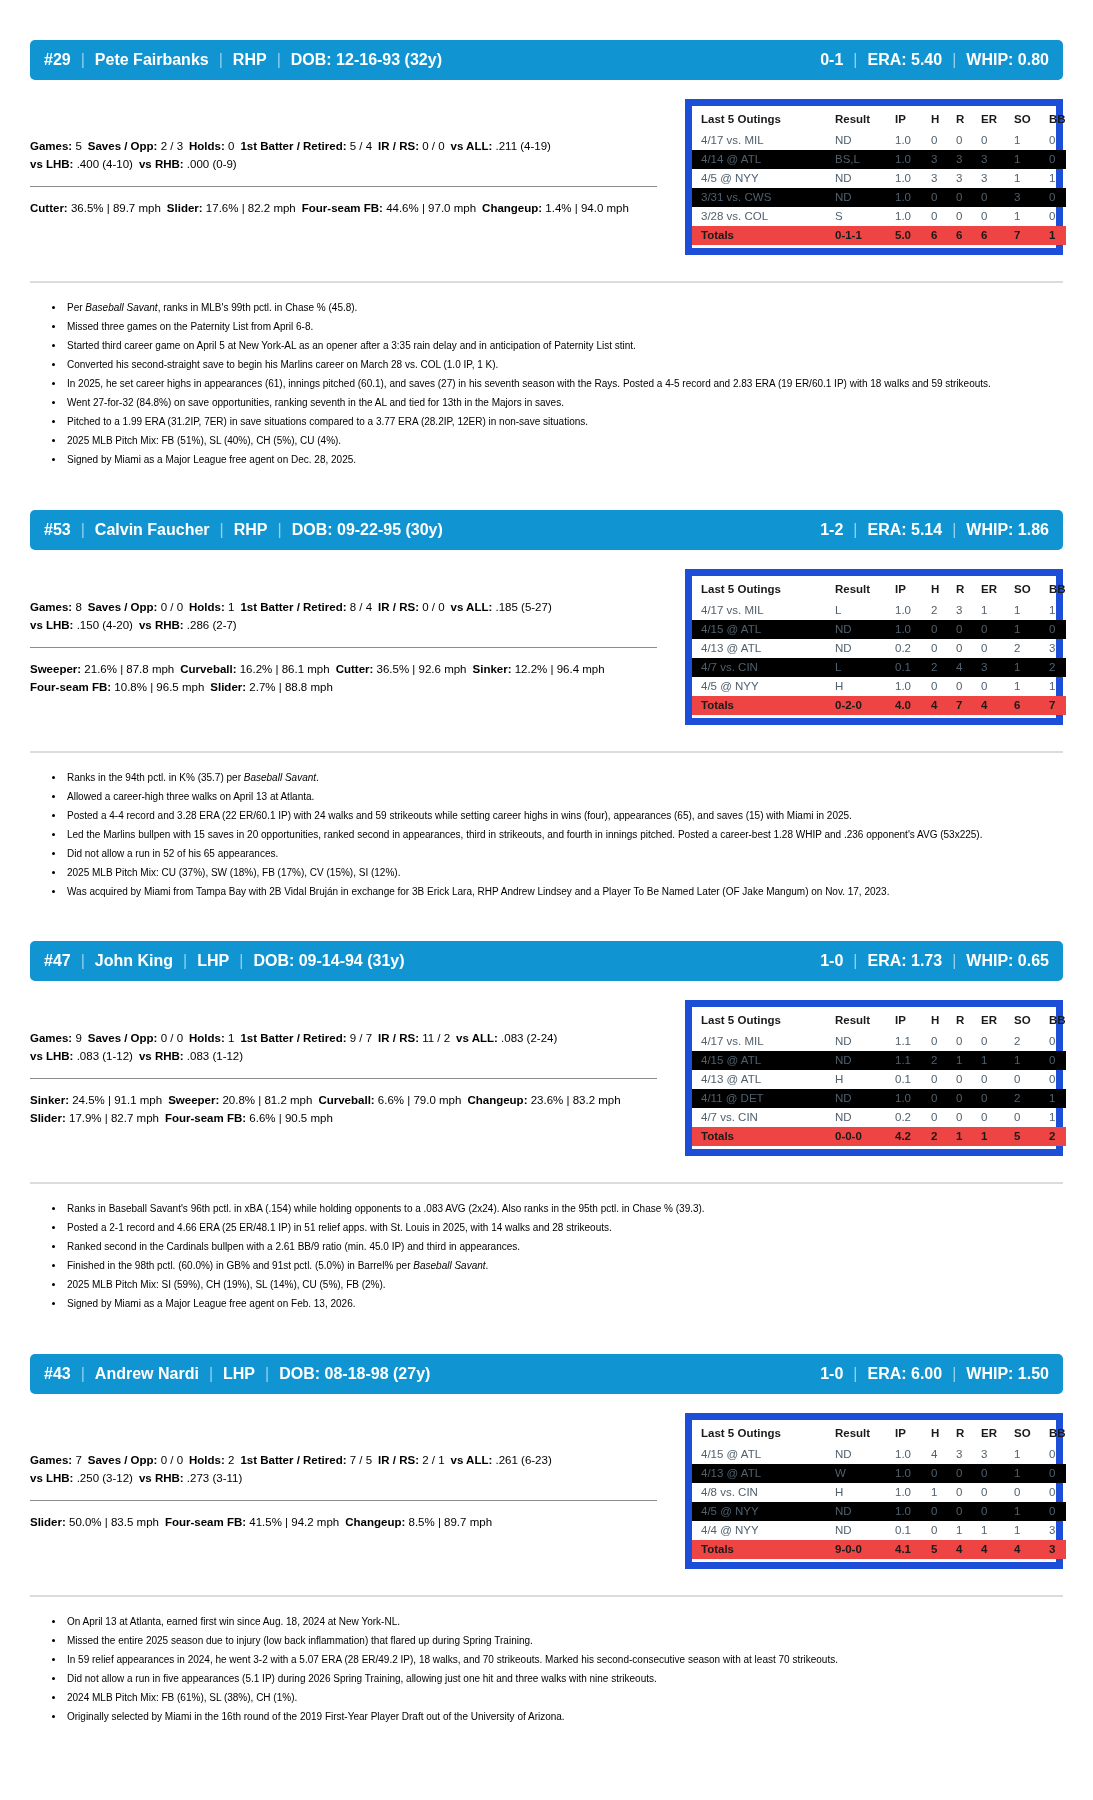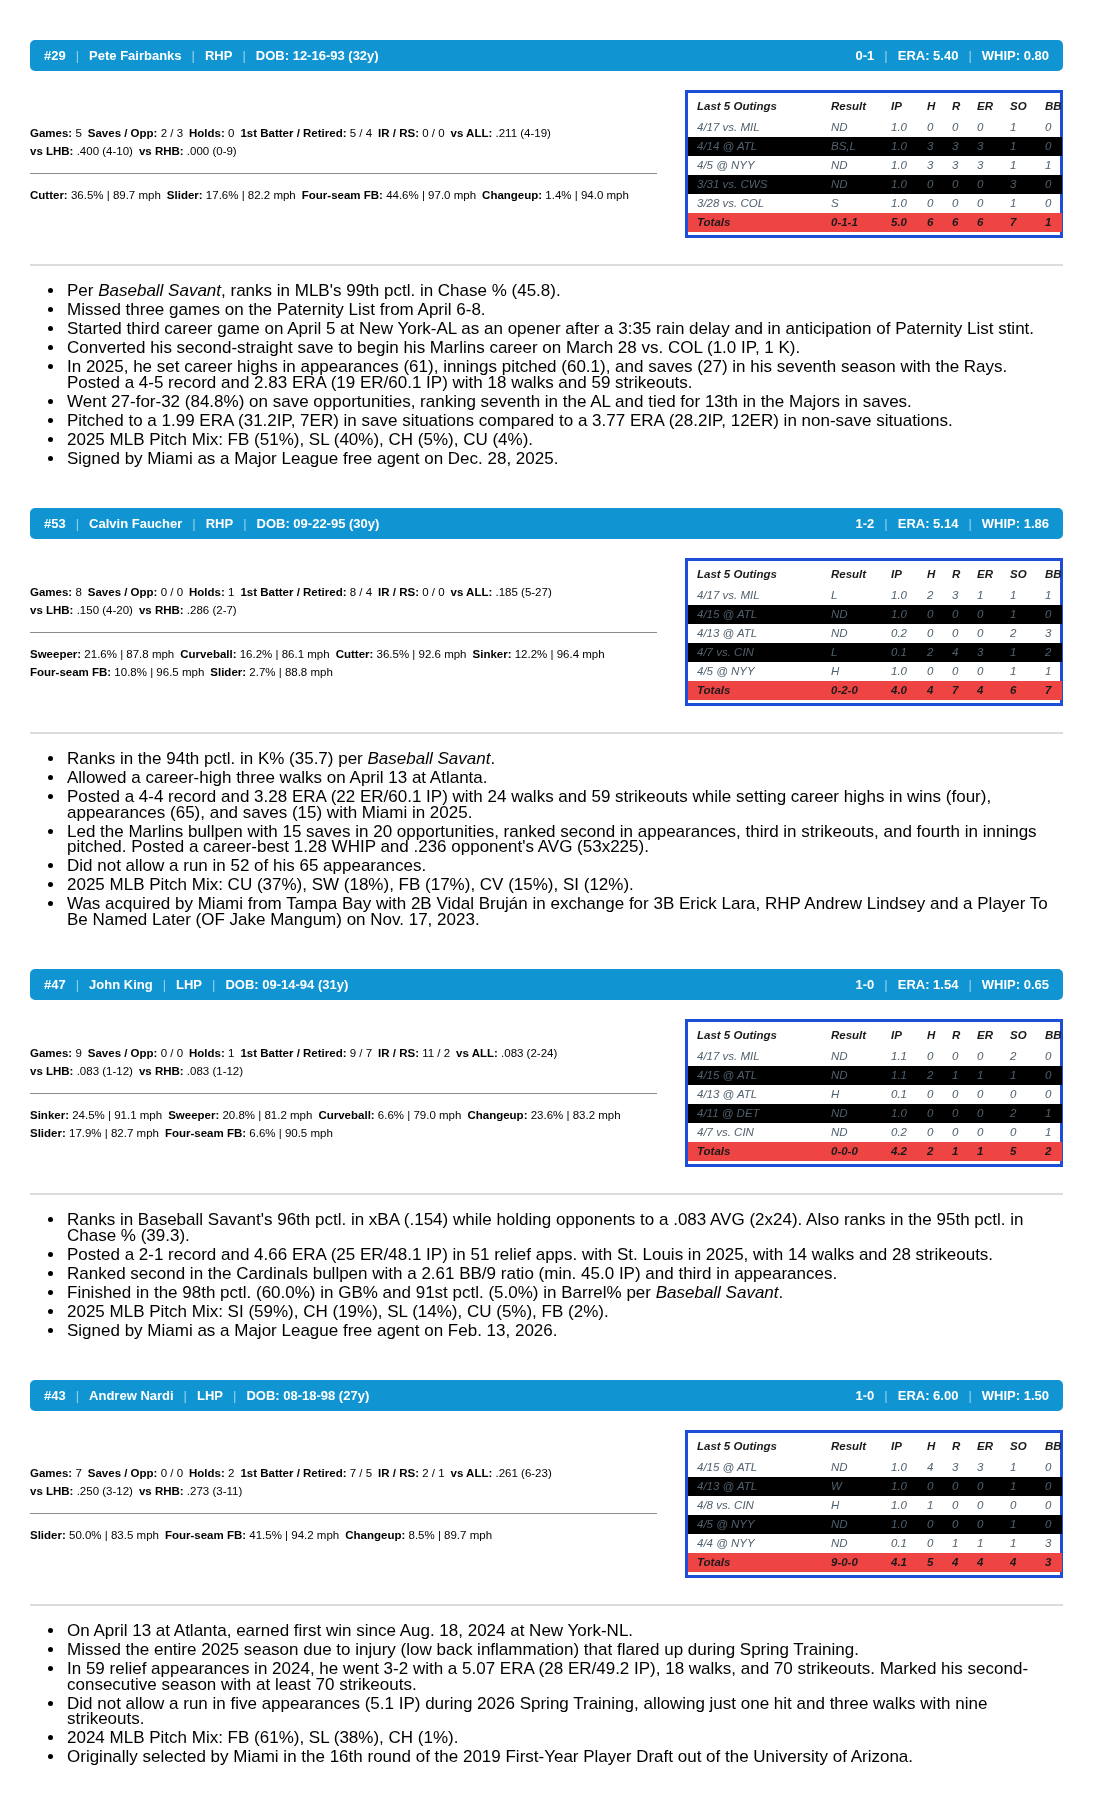--- a/index.html
+++ b/index.html
@@ -12,58 +12,58 @@
   .page { box-sizing:border-box; padding:40px 30px 0 30px; }
 
   section.player { margin-bottom:42px; }
 
   
   .bar {
     background:#1095d2;
     border-radius:5px;
     color:#fff;
     display:flex; justify-content:space-between; align-items:center;
-    height:31px; padding:0 14px;
-    font-size:13px; font-weight:700;
+    height:40px; padding:0 14px;
+    font-size:16px; font-weight:700;
   }
   .bar .pipe { color:rgba(255,255,255,.55); font-weight:400; margin:0 10px; }
 
   .content-row { display:flex; align-items:center; margin-top:19px; }
   .left-col { flex:1 1 auto; padding-right:28px; min-width:0; }
 
   .stat-line, .pitch-line { font-size:11.5px; line-height:18px; color:#000; }
   .stat-line b, .pitch-line b { font-weight:700; }
   .pair-value { margin-right:6px; white-space:pre-wrap; }
 
   .col-divider { height:0; border:0; border-top:1px solid #8c8c8c; margin:13px 0 12px; }
 
   
   .outings {
     flex:0 0 378px; width:378px; box-sizing:border-box;
-    border:3px solid #1d4ed8; background:#fff; padding:2px 0 3px;font-style:italic;
+    border:7px solid #1d4ed8; background:#fff; padding:2px 0 3px;
   }
   .outings table { width:100%; border-collapse:collapse; table-layout:fixed; font-size:11.5px; }
   .outings th {
     text-align:left; font-weight:700; color:#1a1a1a;
     padding:5px 3px 5px 9px; line-height:13px;
   }
   .outings td {
     color:#50606d; padding:3px 3px 3px 9px; line-height:13px;
   }
   .outings tr.striped { background:#000000; }
   .outings tr.totals td { font-weight:700; color:#1a1a1a; background:#ef4444; }
   col.c-date{width:134px} col.c-res{width:60px} col.c-ip{width:36px}
   col.c-h{width:25px} col.c-r{width:25px} col.c-er{width:33px}
   col.c-so{width:35px} col.c-bb{width:26px}
 
   .full-divider { border:0; border-top:2px solid #dcdcdc; margin:26px 0 17px; }
 
   .notes { margin:0; padding:0 0 0 35px; }
   .notes li {
-    font-size:17px; line-height:15.5px; margin:0 0 3.5px 0; color:#000;
+    font-size:10px; line-height:15.5px; margin:0 0 3.5px 0; color:#000;
     padding-left:2px;
   }
 </style>
 </head>
 <body>
 
 <div class="page">
   <section class="player">
     <header class="bar">
       <div class="bar-left">
@@ -308,21 +308,21 @@
         <li><span>Was acquired by Miami from Tampa Bay with 2B Vidal Bruján in exchange for 3B Erick Lara, RHP Andrew Lindsey and a Player To Be Named Later (OF Jake Mangum) on Nov. 17, 2023.</span></li>
       </ul>
   </section>
 
   <section class="player">
     <header class="bar">
       <div class="bar-left">
         <span>#47</span><span class="pipe">|</span><span>John King</span><span class="pipe">|</span><span>LHP</span><span class="pipe">|</span><span>DOB: 09-14-94 (31y)</span>
       </div>
       <div class="bar-right">
-        <span>1-0</span><span class="pipe">|</span><span>ERA: 1.54</span><span class="pipe">|</span><span>WHIP: 0.65</span>
+        <span>1-0</span><span class="pipe">|</span><span>ERA: 1.73</span><span class="pipe">|</span><span>WHIP: 0.65</span>
       </div>
     </header>
     <div class="content-row">
       <div class="left-col">
         <div>
             <div class="stat-line"><b>Games:</b><span class="pair-value"> 9</span><b>Saves / Opp:</b><span class="pair-value"> 0 / 0</span><b>Holds:</b><span class="pair-value"> 1</span><b>1st Batter / Retired:</b><span class="pair-value"> 9 / 7</span><b>IR / RS:</b><span class="pair-value"> 11 / 2</span><b>vs ALL:</b><span class="pair-value"> .083 (2-24)</span></div>
             <div class="stat-line"><b>vs LHB:</b><span class="pair-value"> .083 (1-12)</span><b>vs RHB:</b><span class="pair-value"> .083 (1-12)</span></div>
           </div>
         <hr class="col-divider">
         <div>

